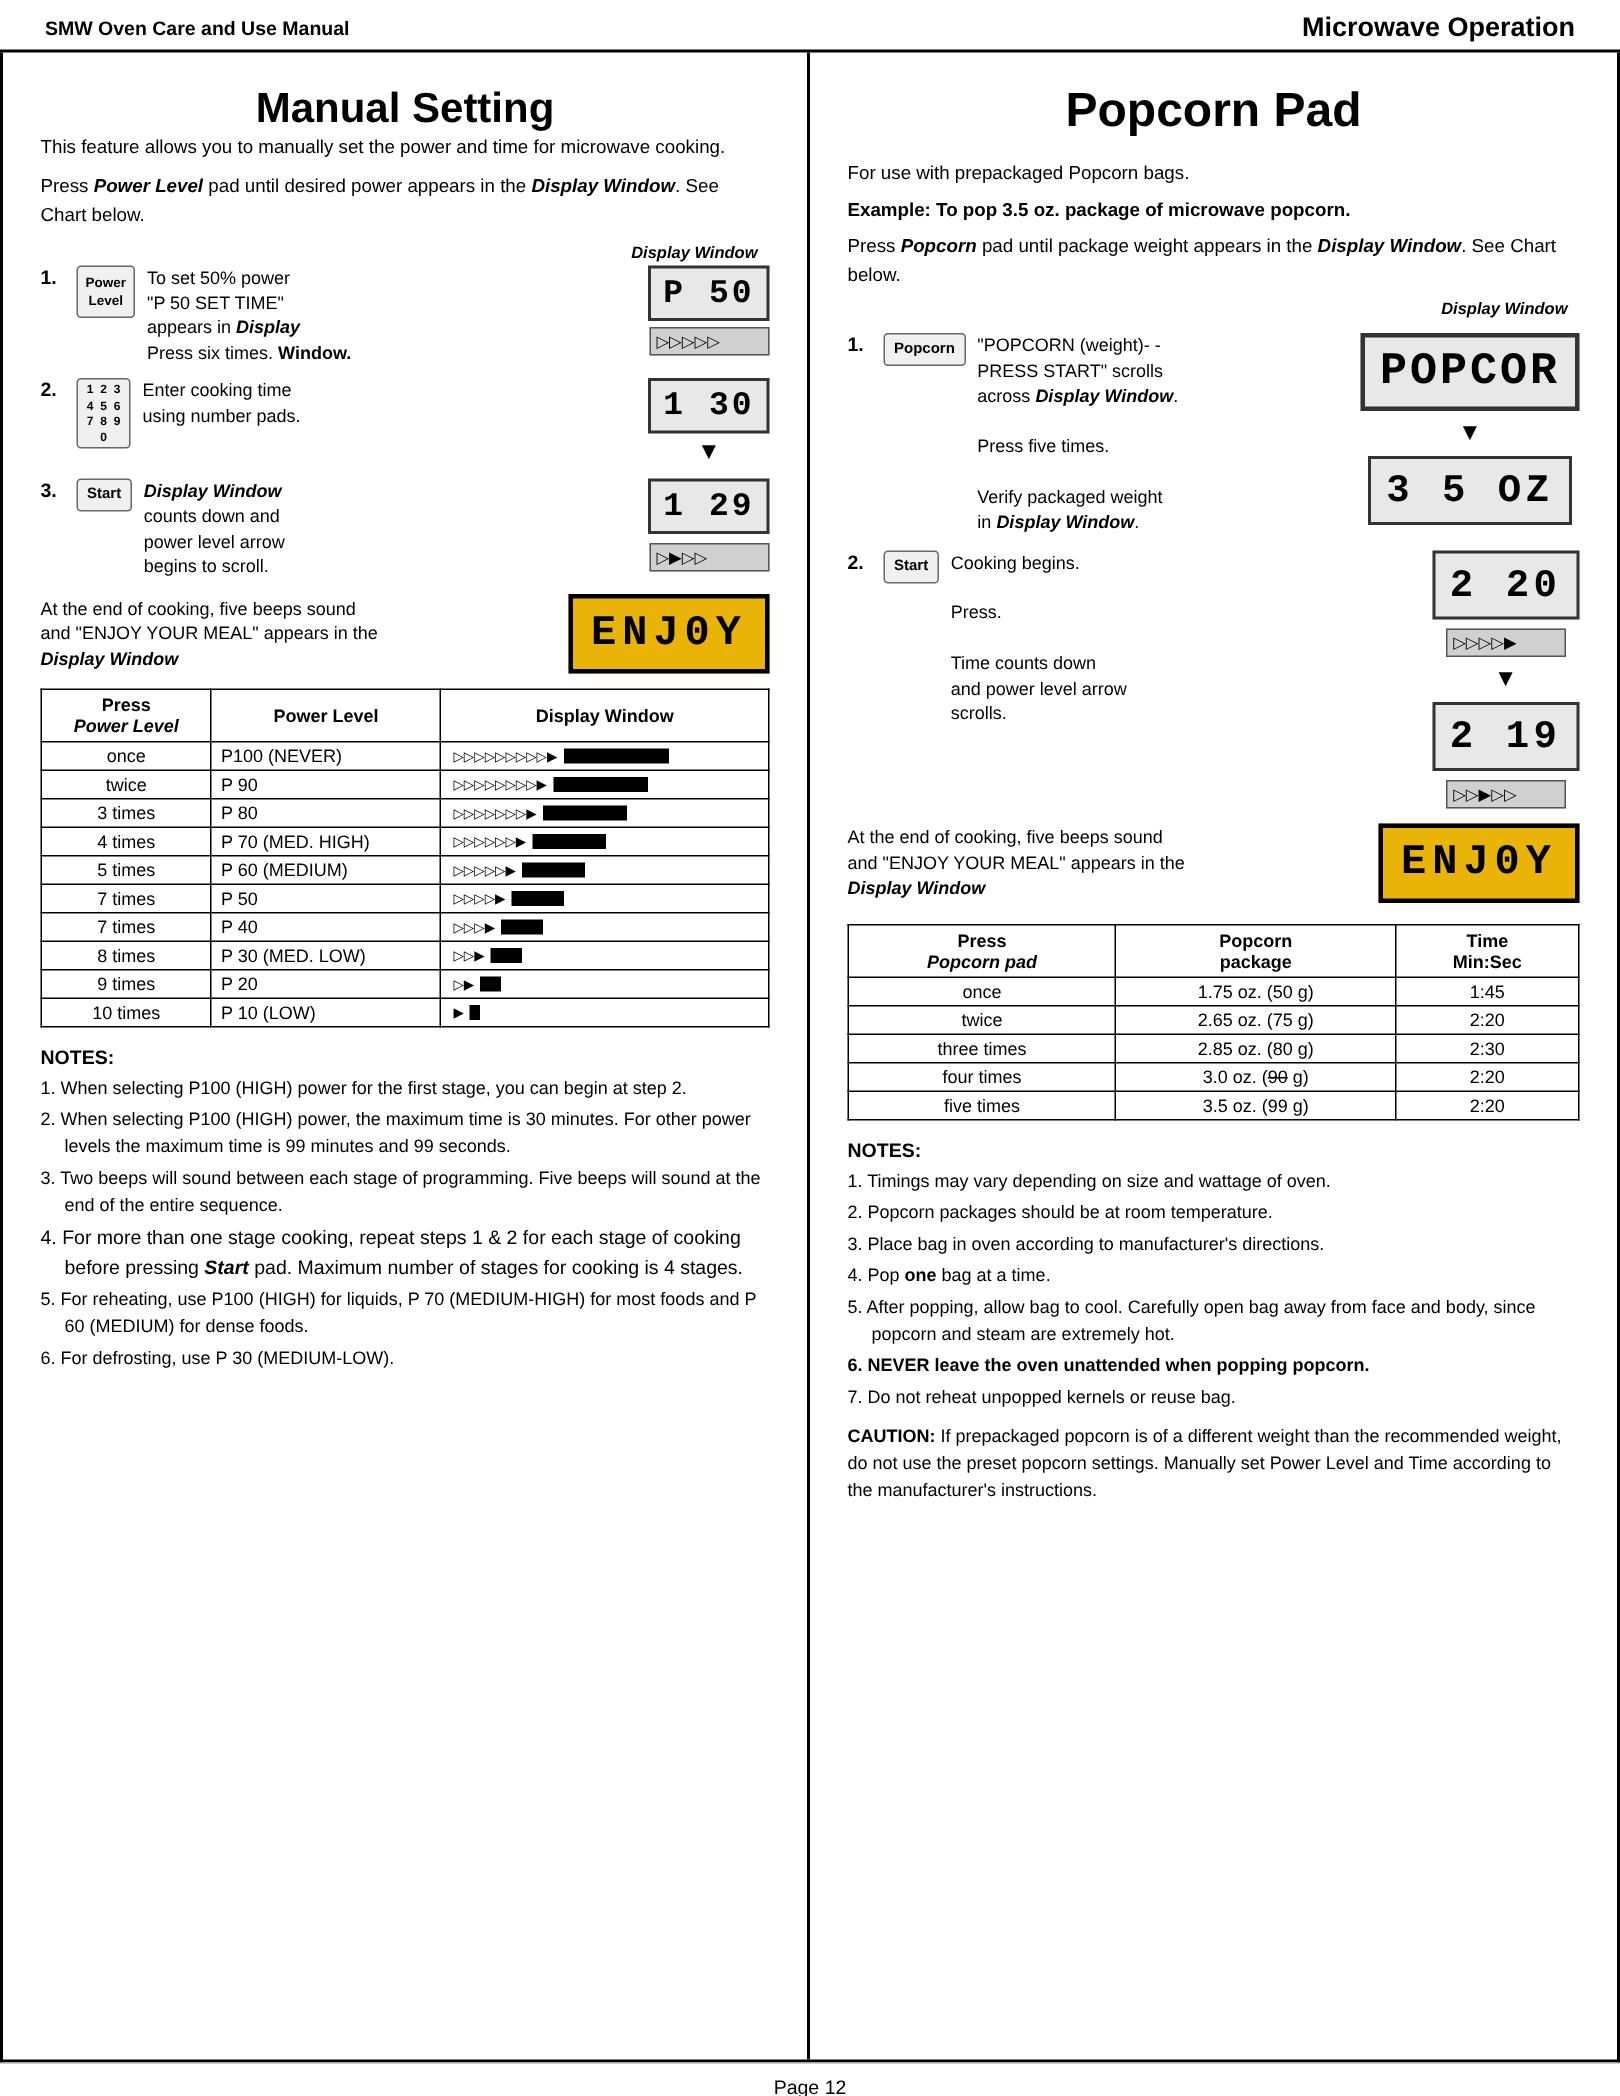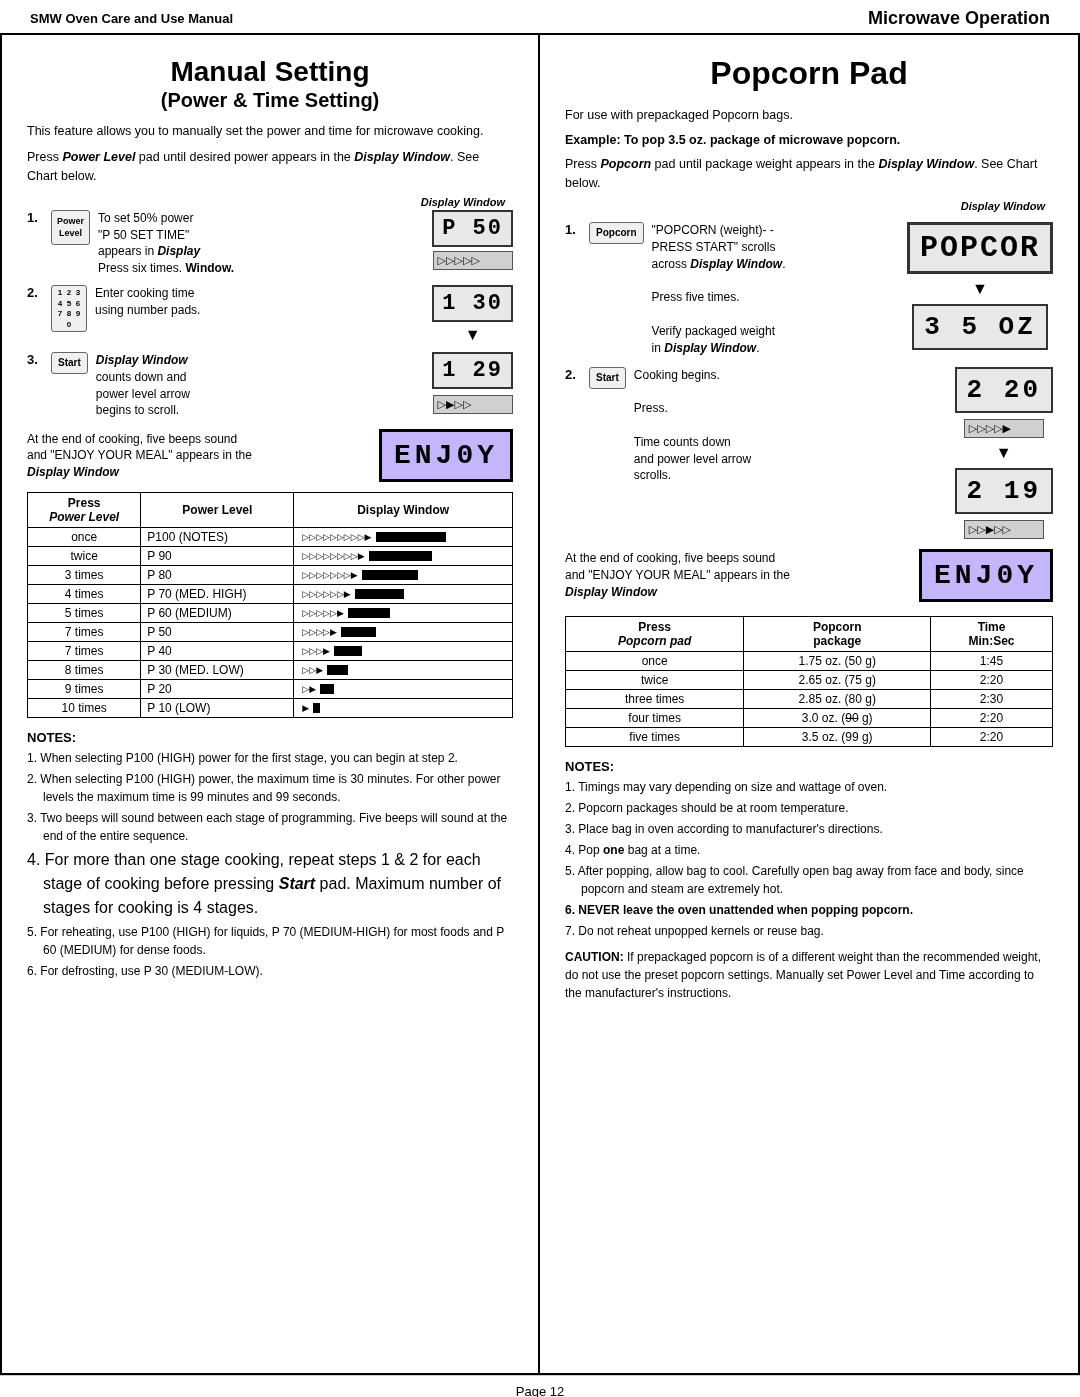--- a/index.html
+++ b/index.html
@@ -155,21 +155,21 @@
     }
     
     .enjoy-box {
       border: 3px solid #000;
       font-family: 'Courier New', monospace;
       font-size: 28px;
       font-weight: bold;
       letter-spacing: 4px;
       padding: 8px 12px;
       display: inline-block;
-      background: #c4b5fd;
+      background: #eab308;
     }
     .enjoy-row {
       display: flex;
       align-items: center;
       gap: 10px;
       margin: 8px 0;
     }
     .enjoy-text {
       font-size: 12px;
       line-height: 1.4;
@@ -291,21 +291,20 @@
   <div class="page-header">
     <span class="header-left">SMW Oven Care and Use Manual</span>
     <span class="header-right">Microwave Operation</span>
   </div>
 
   <div class="main-content">
 
     <div class="left-col">
 
       <div class="section-title-main">Manual Setting</div>
-      <div class="section-title-sub">(Power &amp; Time Setting)</div>
 
       <p class="intro-text">This feature allows you to manually set the power and time for microwave cooking.</p>
       <p class="intro-text">
         Press <span class="bold-italic">Power Level</span> pad until desired power appears in the
         <span class="bold-italic">Display Window</span>. See Chart below.
       </p>
 
 
       <div class="steps-container">
 
@@ -387,21 +386,21 @@
         <thead>
           <tr>
             <th>Press<br><span class="bold-italic">Power Level</span></th>
             <th>Power Level</th>
             <th>Display Window</th>
           </tr>
         </thead>
         <tbody id="power-table-body">
         <tr>
               <td>once</td>
-              <td class="left">P100 (NOTES)</td>
+              <td class="left">P100 (NEVER)</td>
               <td>
                 <div style="display: flex; align-items: center; gap: 2px; padding: 2px;">
                   <span style="font-size: 9px; color: rgb(0, 0, 0); letter-spacing: 0px;">▷▷▷▷▷▷▷▷▷▶</span>
                   <span style="display: inline-block; width: 70px; height: 10px; background: rgb(0, 0, 0); margin-left: 2px;"></span>
                 </div>
               </td>
             </tr>
             <tr>
               <td>twice</td>
               <td class="left">P 90</td>
@@ -494,21 +493,21 @@
             </tr>
           </tbody>
       </table>
 
       <div class="notes-section">
         <div class="notes-title">NOTES:</div>
         <ol class="notes-list" id="left-notes-list">
         <li style="font-size: 12px; line-height: 1.5; margin-bottom: 3px;">1. When selecting P100 (HIGH) power for the first stage, you can begin at step 2.</li>
             <li style="font-size: 12px; line-height: 1.5; margin-bottom: 3px;">2. When selecting P100 (HIGH) power, the maximum time is 30 minutes. For other power levels the maximum time is 99 minutes and 99 seconds.</li>
             <li style="font-size: 12px; line-height: 1.5; margin-bottom: 3px;">3. Two beeps will sound between each stage of programming. Five beeps will sound at the end of the entire sequence.</li>
-            <li style="font-size: 16px; line-height: 1.5; margin-bottom: 3px;">4. For more than one stage cooking, repeat steps 1 &amp; 2 for each stage of cooking before pressing <span style="font-style:italic;font-weight:bold;">Start</span> pad. Maximum number of stages for cooking is 4 stages.</li>
+            <li style="font-size: 13px; line-height: 1.5; margin-bottom: 3px;">4. For more than one stage cooking, repeat steps 1 &amp; 2 for each stage of cooking before pressing <span style="font-style:italic;font-weight:bold;">Start</span> pad. Maximum number of stages for cooking is 4 stages.</li>
             <li style="font-size: 12px; line-height: 1.5; margin-bottom: 3px;">5. For reheating, use P100 (HIGH) for liquids, P 70 (MEDIUM-HIGH) for most foods and P 60 (MEDIUM) for dense foods.</li>
             <li style="font-size: 12px; line-height: 1.5; margin-bottom: 3px;">6. For defrosting, use P 30 (MEDIUM-LOW).</li>
           </ol>
       </div>
 
     </div>
 
     <div class="right-col">
 
       <div class="section-title-right">Popcorn Pad</div>

